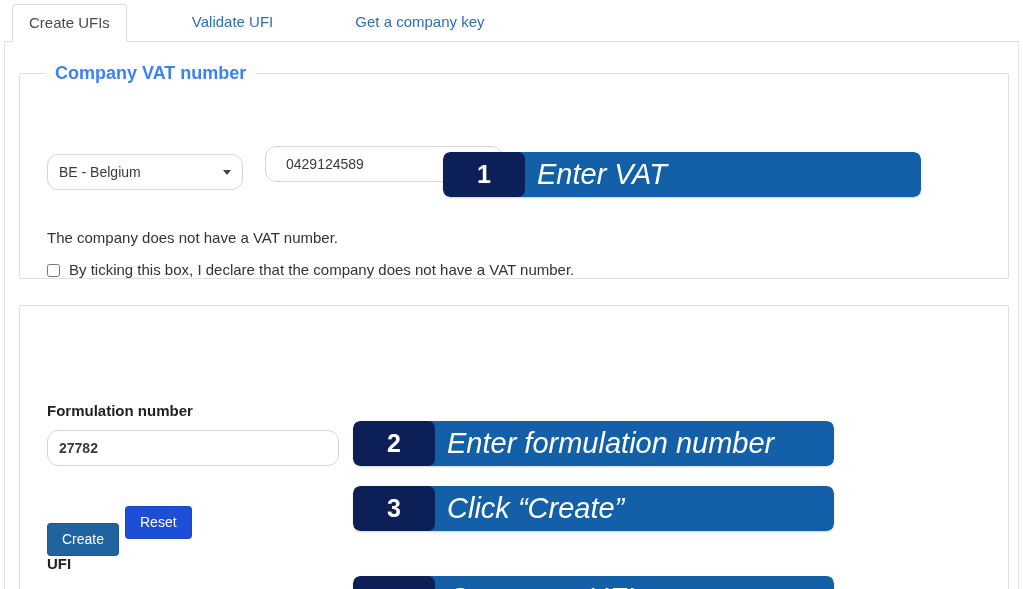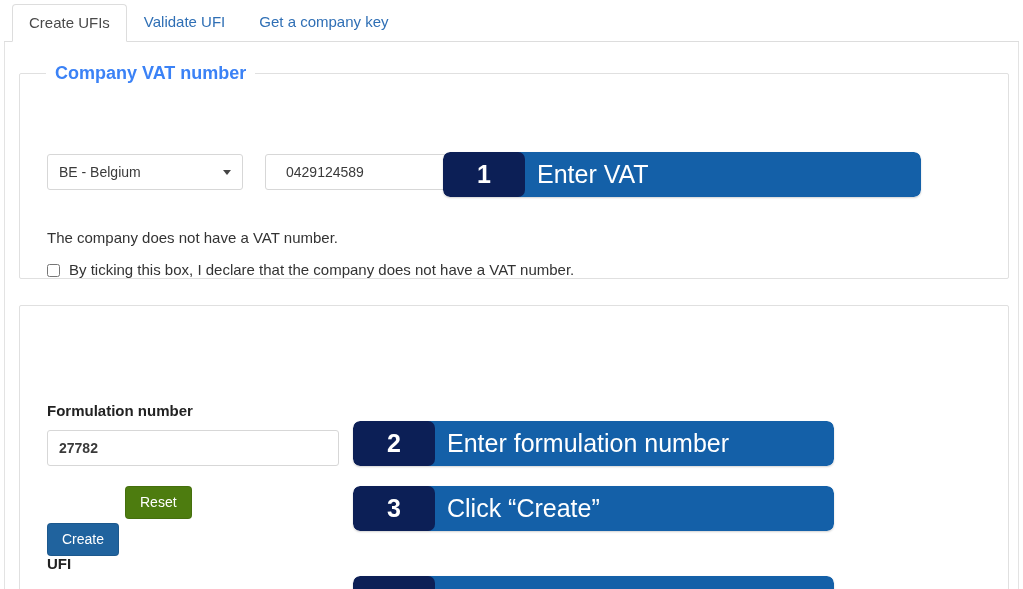--- a/index.html
+++ b/index.html
@@ -20,20 +20,21 @@
   
   .tabs {
     position: absolute;
     left: 4px; top: 2px;
     width: 1015px;
     height: 40px;
     border-bottom: 1px solid #dddddd;
     display: flex;
     align-items: flex-end;
     padding-left: 8px;
+    gap: 48px;
   }
   .tab {
     font-size: 15px;
     line-height: 1;
     padding: 10px 16px 11px 16px;
     color: #2f6fb5;
     cursor: pointer;
     border: 1px solid transparent;
     border-radius: 4px 4px 0 0;
     position: relative;
@@ -83,21 +84,21 @@
   #panel-ufi {
     left: 14px; top: 263px;
     width: 990px; height: 320px;
   }
 
   
   .field-select, .field-text {
     position: absolute;
     height: 36px;
     border: 1px solid #d7d7d7;
-    border-radius: 3px;
+    border-radius: 11px;
     background: #ffffff;
     font-size: 14px;
     color: #3a3a3a;
     padding: 0 11px;
     line-height: 34px;
     font-family: "Liberation Sans", sans-serif;
     white-space: nowrap;
     overflow: hidden;
   }
   .field-select {
@@ -109,21 +110,21 @@
   .caret {
     width: 0; height: 0;
     border-left: 4px solid transparent;
     border-right: 4px solid transparent;
     border-top: 5px solid #454545;
     margin-left: 8px;
     flex: none;
   }
 
   #vat-country { left: 27px; top: 72px; width: 196px; }
-  #vat-number  { left: 245px; top: 72px; width: 238px; padding-left: 20px; }
+  #vat-number  { left: 245px; top: 64px; width: 238px; padding-left: 20px; }
 
   .static-text {
     position: absolute;
     font-size: 15px;
     color: #333333;
     line-height: 1;
   }
   #vat-none-label { left: 27px; top: 148px; }
 
   .checkbox-row {
@@ -165,21 +166,21 @@
     border-radius: 4px;
     color: #ffffff;
     font-size: 14px;
     line-height: 31px;
     text-align: center;
     cursor: pointer;
     padding: 0 14px;
     font-family: "Liberation Sans", sans-serif;
   }
   #btn-create { left: 27px; top: 186px; background: #20639e; margin-top: 31px; }
-  #btn-reset  { left: 105px; top: 180px; background: #4d7c0f; }
+  #btn-reset  { left: 105px; top: 200px; background: #1d4ed8; }
 
   
   .callout {
     position: absolute;
     height: 45px;
     border-radius: 7px;
     display: flex;
     align-items: stretch;
     overflow: hidden;
     box-shadow: 0 1px 2px rgba(0,0,0,0.18);
@@ -195,27 +196,28 @@
     align-items: center;
     justify-content: center;
     border-radius: 7px;
     position: relative;
     z-index: 2;
   }
   .callout .txt {
     flex: 1;
     background: #1460a8;
     color: #ffffff;
-    font-size: 25px;
+    font-size: 29px;
     display: flex;
     align-items: center;
     padding-left: 19px;
     margin-left: -7px;
     border-radius: 0 7px 7px 0;
     white-space: nowrap;
+    font-style: italic;
   }
 
   #callout-1 { left: 438px; top: 110px; width: 478px; }
   #callout-2 { left: 348px; top: 379px; width: 481px; }
   #callout-3 { left: 348px; top: 444px; width: 481px; }
   #callout-4 { left: 348px; top: 534px; width: 481px; }
 </style>
 </head>
 <body>
 

